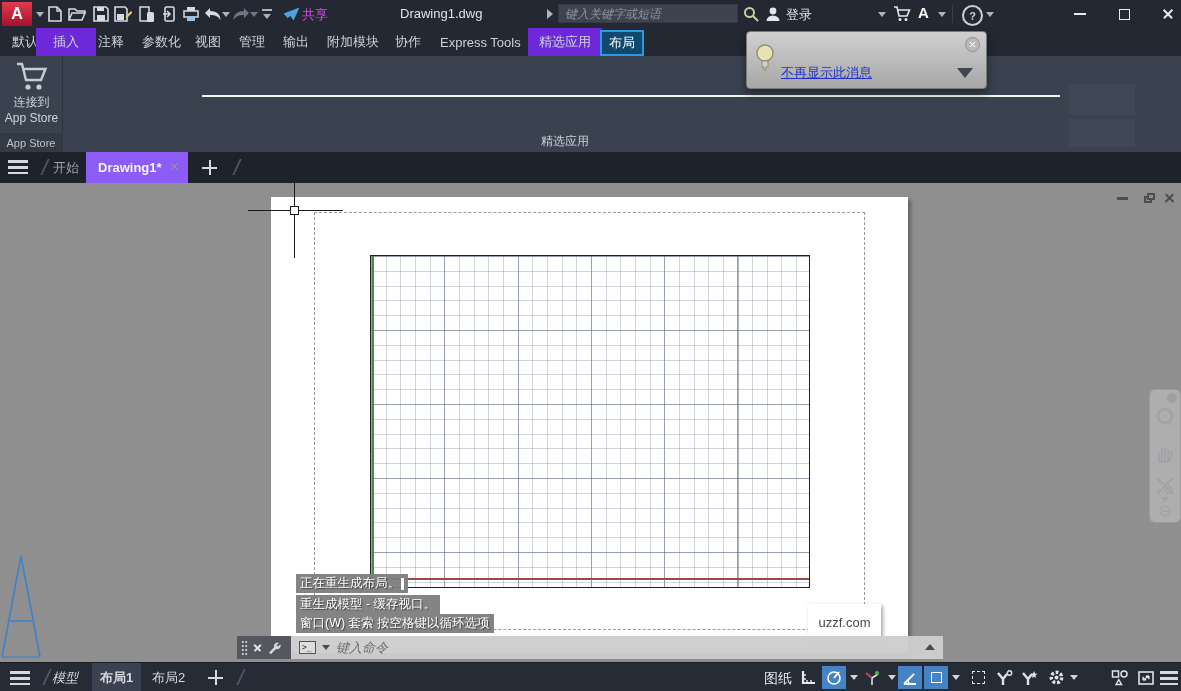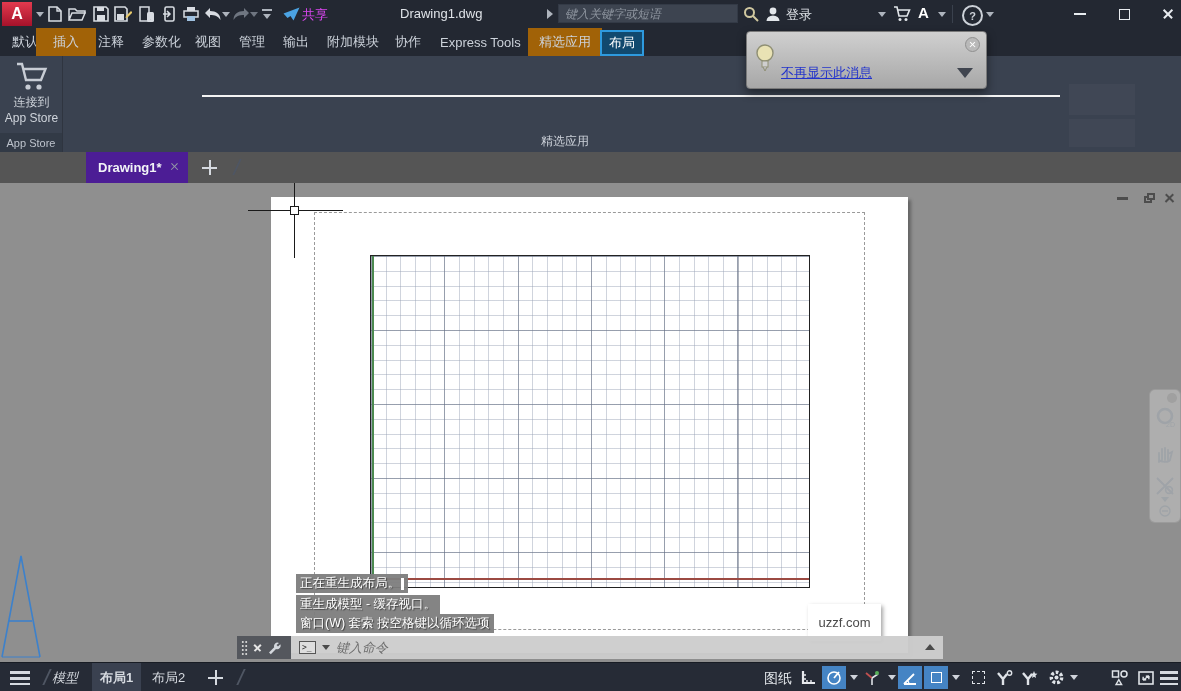--- a/index.html
+++ b/index.html
@@ -24,21 +24,21 @@
   .winbtn{top:4px;width:24px;height:20px;display:flex;align-items:center;justify-content:center;}
   .bar{background:#e8ecf0;}
   .xicon{position:relative;width:12px;height:12px;}
   .xicon div{position:absolute;left:0;top:5px;width:12px;height:1.6px;background:#e8ecf0;}
   .xicon div:nth-child(1){transform:rotate(45deg);}
   .xicon div:nth-child(2){transform:rotate(-45deg);}
   
   .ribtabs{left:0;top:28px;width:1181px;height:28px;background:#232832;}
   .rtab{top:0;height:28px;display:flex;align-items:center;justify-content:center;
         color:#ccd2da;font-size:13px;padding:0 4px;}
-  .rtab.raised{background:#a16207;}
+  .rtab.raised{background:#6d28d9;}
   .laytab{left:600px;top:2px;width:40px;height:22px;border:2px solid #2e9ade;background:#11496e;
           color:#fff;font-size:13px;display:flex;align-items:center;justify-content:center;}
   .gallerybtn{left:654px;top:33px;width:24px;height:15px;background:#e7e7e7;border:1px solid #8a8a8a;
               display:flex;align-items:center;justify-content:center;}
   .gallerybtn .tri{width:0;height:0;border-left:5px solid transparent;border-right:5px solid transparent;border-bottom:6px solid #4a4f58;}
   
   .ribbody{left:0;top:56px;width:1181px;height:96px;background:#3a4250;}
   .appstore{left:0;top:56px;width:63px;height:96px;border-right:1px solid #2f3540;box-sizing:border-box;}
   .appstore .lbl{width:63px;text-align:center;color:#cfd4db;font-size:12px;}
   .paneltitle{left:0;top:131px;width:62px;height:19px;background:rgba(0,0,0,0.12);
@@ -55,21 +55,21 @@
             border:1px solid #909090;display:flex;align-items:center;justify-content:center;}
   .popclose .xicon{width:7px;height:7px;}
   .popclose .xicon div{width:7px;height:1.3px;top:3px;background:#fff;}
   .poptri{position:absolute;left:210px;top:36px;width:0;height:0;border-left:8px solid transparent;
           border-right:8px solid transparent;border-top:10px solid #40454f;}
   
   .filetabs{left:0;top:152px;width:1181px;height:31px;background:#1d222b;}
   .hamb{width:20px;height:14px;background:repeating-linear-gradient(to bottom,#d6dae0 0 2.5px,transparent 2.5px 6px);}
   .slash{width:2px;height:16px;background:#4f5663;transform:skewX(-25deg);}
   .ftab-label{color:#9ba3ae;font-size:13px;}
-  .ftab-active{left:86px;top:152px;width:102px;height:31px;background:#4c1d95;}
+  .ftab-active{left:86px;top:152px;width:102px;height:31px;background:#8b5cf6;}
   .ftab-active .t{position:absolute;left:12px;top:8px;color:#f2f4f7;font-size:13px;font-weight:bold;}
   .ftab-active .xicon{position:absolute;left:84px;top:10px;width:9px;height:9px;}
   .ftab-active .xicon div{width:9px;height:1.4px;top:4px;background:#949ba6;}
   .plus{position:relative;width:15px;height:15px;}
   .plus div{position:absolute;background:#d6dae0;}
   .plus .h{left:0;top:6.5px;width:15px;height:2px;}
   .plus .v{left:6.5px;top:0;width:2px;height:15px;}
   
   .canvas{left:0;top:183px;width:1181px;height:479px;background:#8f8f8f;}
   .paper{left:271px;top:14px;width:637px;height:456px;background:#fff;box-shadow:3px 3px 3px rgba(50,50,50,.45);}
@@ -322,20 +322,25 @@
     <div class="lnk">不再显示此消息</div>
     <div class="popclose">
         <div class="xicon">
           <div></div>
           <div></div>
         </div>
       </div>
     <div class="poptri"></div>
   </div>
 
+  <div class="abs filetabs">
+    <div class="abs hamb" style="left:8px;top:8px;"></div>
+    <div class="abs slash" style="left:44px;top:7px;"></div>
+    <div class="abs ftab-label" style="left:53px;top:7px;">开始</div>
+  </div>
   <div class="abs ftab-active">
     <div class="t">Drawing1*</div>
     <div class="xicon">
         <div></div>
         <div></div>
       </div>
   </div>
   <div class="abs" style="left:202px;top:160px;">
       <div class="plus">
         <div class="h"></div>

